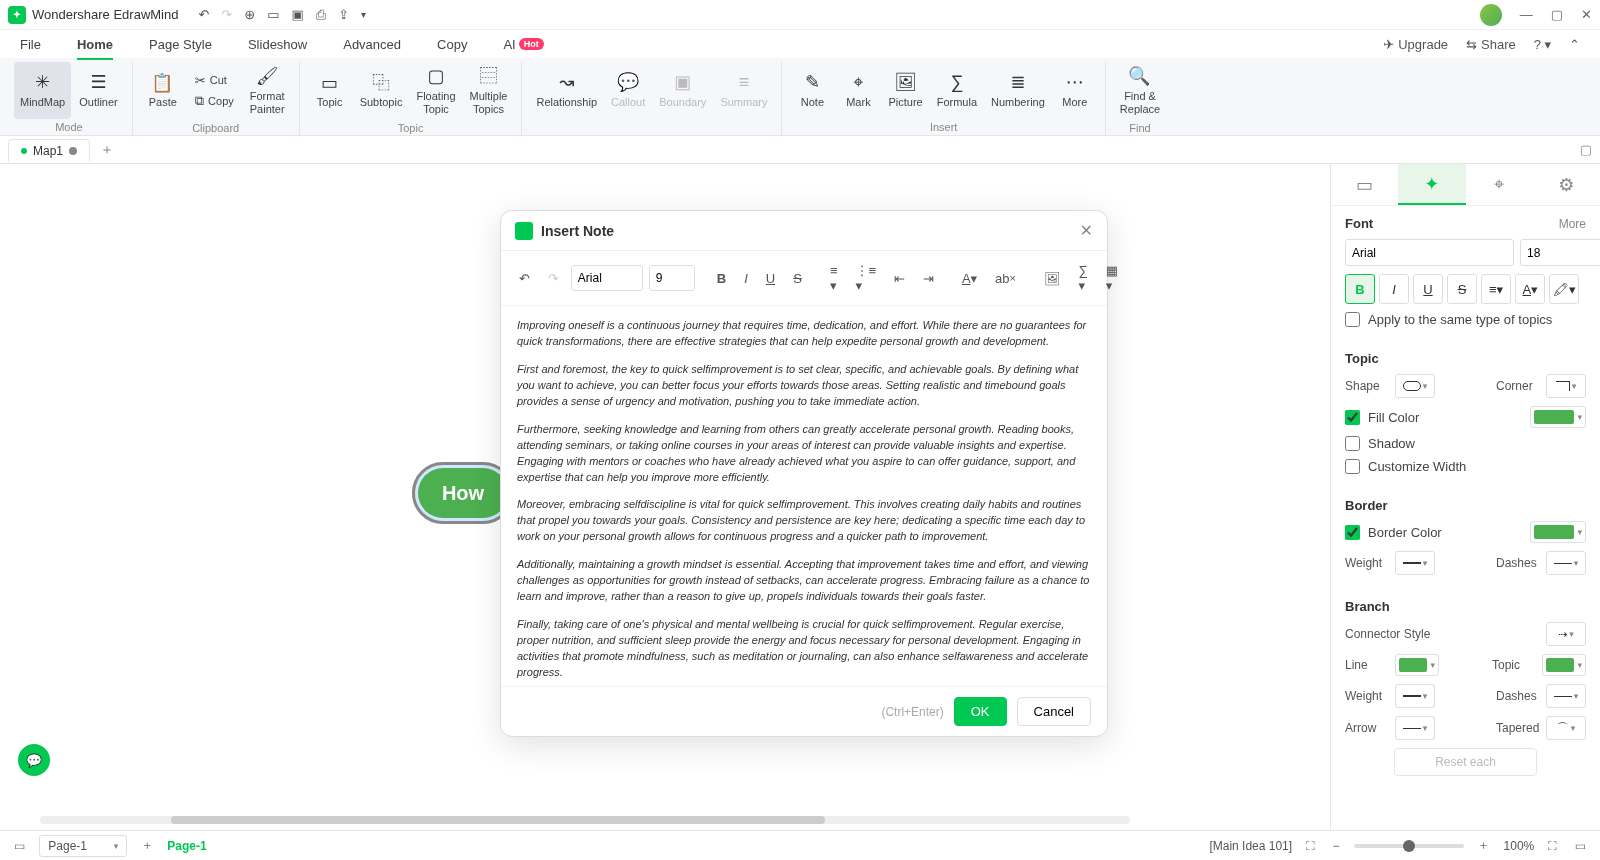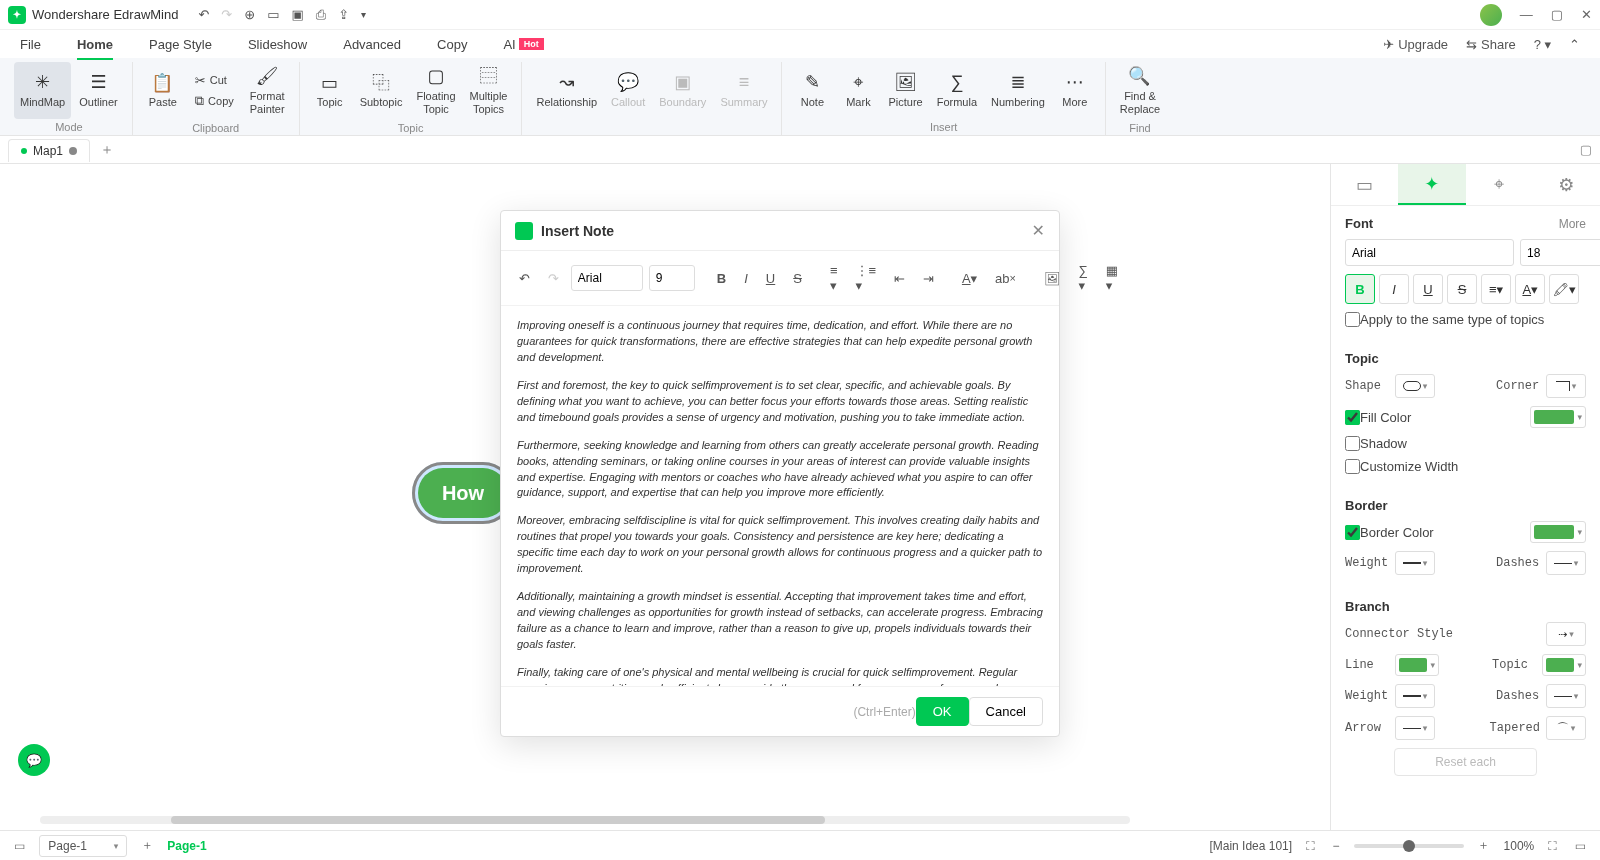--- a/index.html
+++ b/index.html
@@ -15,21 +15,21 @@
 .titlebar .trial { background: #ffe97d; padding: 4px 12px; border-radius: 12px; font-size: 12px; font-weight: 600; color: #333; }
 .titlebar .avatar { width: 22px; height: 22px; border-radius: 50%; background: linear-gradient(135deg,#8bc34a,#4caf50); margin-left: 16px; }
 .titlebar .wincontrols { display: flex; gap: 18px; margin-left: 18px; color: #666; }
 
 
 .menutabs { height: 28px; display: flex; align-items: center; padding: 0 20px; gap: 36px; background: #fff; }
 .menutabs .tab { font-size: 13px; color: #444; cursor: pointer; position: relative; padding: 4px 0; }
 .menutabs .tab.active { font-weight: 600; }
 .menutabs .tab.active::after { content:''; position:absolute; left:0; right:0; bottom:-4px; height:2px; background:#00c853; }
 .menutabs .ai-hot { display:flex; align-items:center; gap:3px; }
-.menutabs .hot-badge { background:#ff3b6b; color:#fff; font-size:9px; padding:1px 5px; border-radius:0; font-weight:600; }
+.menutabs .hot-badge { background:#ff3b6b; color:#fff; font-size:9px; padding:1px 5px; border-radius:6px; font-weight:600; }
 .menutabs .right { margin-left:auto; display:flex; align-items:center; gap:18px; color:#555; }
 .menutabs .right .item { display:flex; align-items:center; gap:4px; cursor:pointer; }
 
 
 .ribbon { height: 78px; background: #f5f7fa; border-bottom: 1px solid #e5e5e5; display: flex; padding: 4px 6px 0; }
 .ribbon-group { display:flex; flex-direction:column; align-items:center; padding: 0 8px; border-right: 1px solid #e5e5e5; }
 .ribbon-group:last-child { border-right:none; }
 .ribbon-group .row { display:flex; gap: 2px; flex:1; }
 .ribbon-group .label { font-size: 11px; color: #888; padding: 2px 0; }
 .ribbon-btn { display:flex; flex-direction:column; align-items:center; justify-content:center; padding: 4px 6px; min-width: 44px; cursor:pointer; border-radius:4px; font-size:11px; color:#444; text-align:center; line-height:1.2; }
@@ -49,56 +49,56 @@
 .doctabs .max { margin-left:auto; color:#888; cursor:pointer; }
 
 
 .main { position:absolute; top: 164px; left:0; right: 270px; bottom: 30px; background:#fff; overflow:hidden; }
 .canvas-node { position:absolute; left:418px; top:304px; width:90px; height:50px; background:#4caf50; border-radius:26px; display:flex; align-items:center; justify-content:center; color:#fff; font-weight:700; font-size:20px; padding:0 18px; outline:3px solid #888; outline-offset:3px; box-shadow: 0 0 0 6px #cfe8ff; }
 .hscrollbar { position:absolute; left:40px; right:200px; bottom:6px; height:8px; background:#eee; border-radius:4px; }
 .hscrollbar .thumb { height:100%; background:#ccc; border-radius:4px; width:60%; margin-left:12%; }
 .fab { position:absolute; left:18px; bottom:54px; width:32px; height:32px; border-radius:50%; background:#00c853; display:flex; align-items:center; justify-content:center; color:#fff; cursor:pointer; }
 
 
-.modal-overlay { position:absolute; left:500px; top:210px; width:560px; background:#fff; border:1px solid #ddd; border-radius:4px; box-shadow:0 8px 32px rgba(0,0,0,0.12); }
+.modal-overlay { position:absolute; left:500px; top:210px; width:608px; background:#fff; border:1px solid #ddd; border-radius:12px; box-shadow:0 8px 32px rgba(0,0,0,0.12); }
 .modal-head { display:flex; align-items:center; padding:10px 14px; border-bottom:1px solid #eee; }
 .modal-head .mico { width:18px;height:18px;background:#00c853;border-radius:3px;margin-right:8px; }
 .modal-head .mtitle { font-size:14px; font-weight:600; color:#333; }
 .modal-head .mclose { margin-left:auto; color:#888; cursor:pointer; font-size:16px; }
 .modal-toolbar { display:flex; align-items:center; gap:6px; padding:8px 12px; border-bottom:1px solid #f2f2f2; }
 .modal-toolbar .tb { padding:4px 6px; color:#555; cursor:pointer; border-radius:3px; display:flex; align-items:center; }
 .modal-toolbar select,.modal-toolbar input.sel { border:1px solid #ddd; border-radius:3px; padding:3px 6px; font-size:12px; height:26px; background:#fff; }
 .modal-toolbar .font-sel { width:72px; }
 .modal-toolbar .size-sel { width:46px; }
 .modal-toolbar .sep { width:1px; height:20px; background:#e5e5e5; margin:0 2px; }
 .modal-body { padding: 12px 16px; max-height: 380px; overflow-y:auto; font-size:11px; line-height:1.45; color:#333;font-style:italic; }
 .modal-body p { margin-bottom: 12px; }
-.modal-foot { display:flex; align-items:center; justify-content:flex-end; padding:10px 16px; border-top:1px solid #f2f2f2; }
+.modal-foot { display:flex; align-items:center; justify-content:flex-end; gap:10px; padding:10px 16px; border-top:1px solid #f2f2f2; }
 .modal-foot .hint { color:#aaa; font-size:12px; }
 .modal-foot .btn { padding:6px 16px; border:1px solid #ddd; border-radius:4px; font-size:13px; cursor:pointer; background:#fff; }
 .modal-foot .btn.primary { background:#00c853; color:#fff; border-color:#00c853; }
 
 
 .rightpanel { position:absolute; top:164px; right:0; bottom:30px; width:270px; background:#fff; border-left:1px solid #e5e5e5; overflow-y:auto; }
 .rp-tabs { display:flex; height:42px; border-bottom:1px solid #eee; }
 .rp-tabs .rptab { flex:1; display:flex; align-items:center; justify-content:center; color:#888; cursor:pointer; font-size:18px; }
 .rp-tabs .rptab.active { color:#00c853; border-bottom:2px solid #00c853; background:#e8f5e9; }
 .rp-section { padding: 10px 14px 6px; }
 .rp-section .hdr { display:flex; align-items:center; justify-content:space-between; margin-bottom:8px; }
 .rp-section .hdr .title { font-weight:600; font-size:13px; }
 .rp-section .hdr .more { color:#888; font-size:12px; cursor:pointer; }
 .rp-row { display:flex; align-items:center; gap:6px; margin-bottom:8px; }
 .rp-row .sel { border:1px solid #ddd; border-radius:3px; padding:3px 6px; font-size:12px; height:27px; background:#fff; flex:1; }
 .rp-row .sel.narrow { flex:0 0 54px; }
 .rp-fmtbtns { display:flex; gap:4px; }
 .rp-fmtbtns .fbtn { width:30px; height:30px; border:1px solid #ddd; border-radius:3px; display:flex; align-items:center; justify-content:center; font-size:13px; cursor:pointer; background:#fff; }
 .rp-fmtbtns .fbtn.active { background:#e8f5e9; border-color:#00c853; color:#00c853; font-weight:bold; }
-.rp-check { display:flex; align-items:flex-end; gap:0; font-size:13px; color:#444; margin-bottom:8px; }
+.rp-check { display:flex; align-items:flex-end; gap:8px; font-size:13px; color:#444; margin-bottom:8px; }
 .rp-check input { width:15px; height:15px; accent-color:#00c853; }
-.rp-label { font-size:12px; color:#555; min-width:44px;font-family:Liberation Mono, monospace; }
+.rp-label { font-size:12px; color:#555; min-width:44px; }
 .rp-color { width:56px; height:22px; border:1px solid #ddd; border-radius:3px; display:flex; align-items:center; padding:0 3px; cursor:pointer; }
 .rp-color .swatch { flex:1; height:14px; border-radius:2px; }
 .rp-color .caret { font-size:9px; color:#888; margin-left:3px; }
 .rp-shape { width:40px; height:24px; border:1px solid #ddd; border-radius:3px; display:flex; align-items:center; justify-content:center; cursor:pointer; gap:2px; }
 .rp-reset { margin: 6px auto; display:block; padding:6px 40px; border:1px solid #e5e5e5; border-radius:4px; background:#fff; color:#bbb; font-size:12px; cursor:pointer; }
 
 
 .statusbar { position:absolute; left:0; right:0; bottom:0; height:30px; background:#fff; border-top:1px solid #e5e5e5; display:flex; align-items:center; padding:0 10px; gap:10px; font-size:12px; color:#555; }
 .statusbar .sb-sel { border:1px solid #ddd; border-radius:3px; padding:2px 8px; height:22px; background:#fff; min-width:88px; display:flex; align-items:center; justify-content:space-between; }
 .statusbar .sb-btn { cursor:pointer; color:#666; padding:0 4px; }

